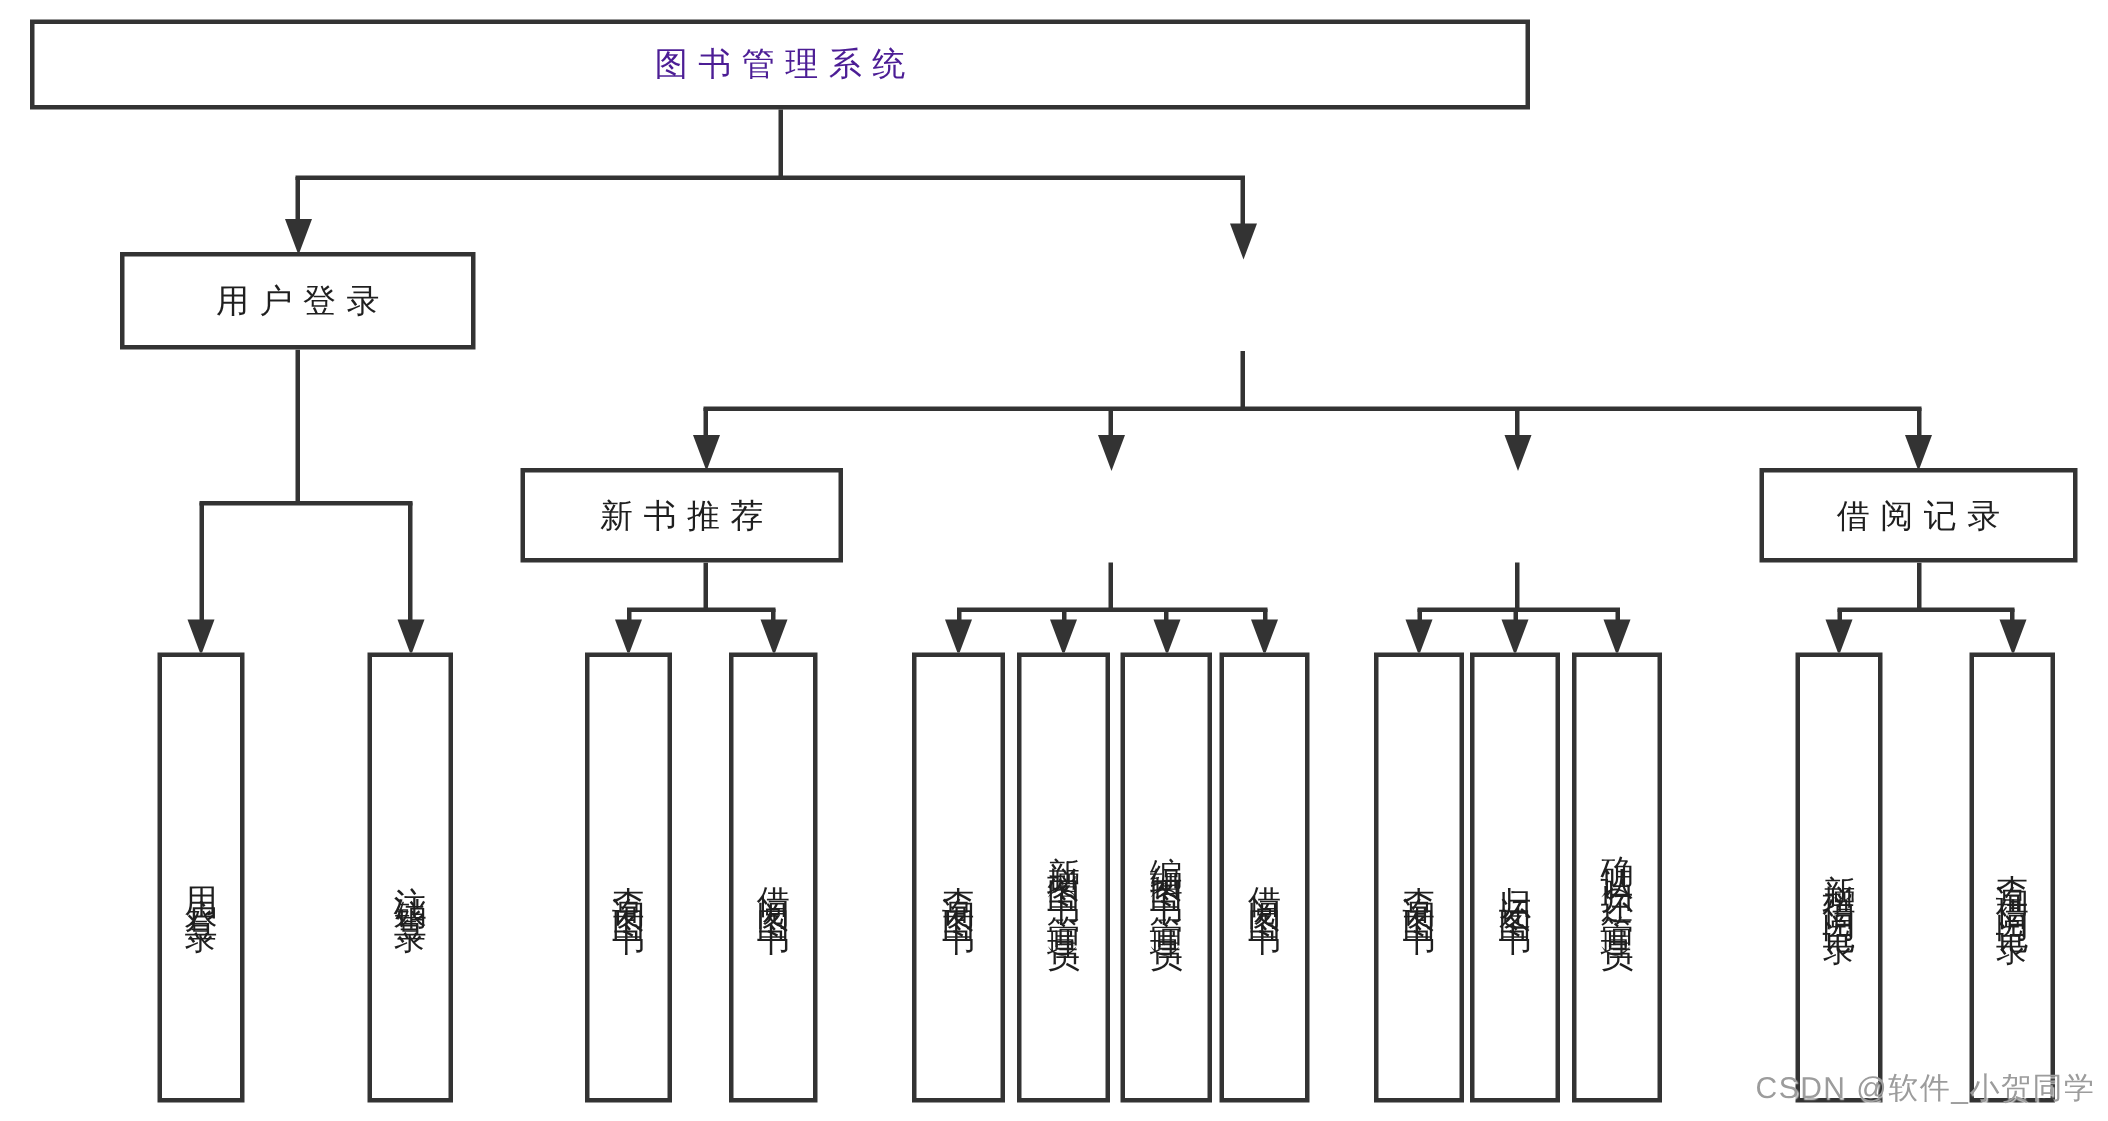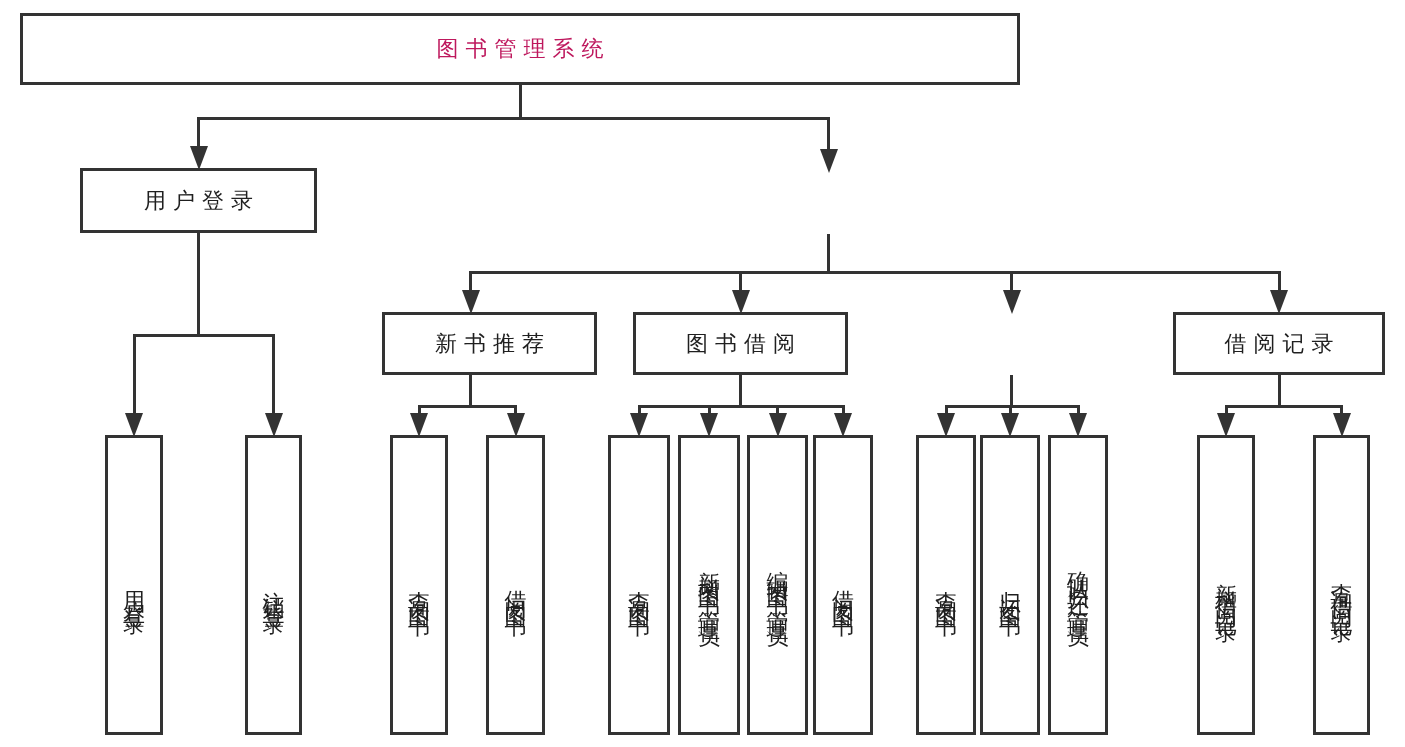--- a/index.html
+++ b/index.html
@@ -56,20 +56,21 @@
     color: #9c9c9c;
     letter-spacing: 1px;
     z-index: 10;
     text-shadow: 1px 1px 1px rgba(255,255,255,0.8);
   }
 </style>
 </head>
 <body>
 
 <div class="canvas" id="canvas">
+  <div class="watermark">CSDN @软件_小贺同学</div>
 <div class="edge-line" style="left: 518.5px; top: 68px; width: 3px; height: 50px;"></div>
     <div class="edge-line" style="left: 197px; top: 116.5px; width: 633px; height: 3px;"></div>
     <div class="edge-line" style="left: 197px; top: 118px; width: 3px; height: 32px;"></div>
     <div class="arrowhead" style="left: 189.5px; top: 146px;"></div>
     <div class="edge-line" style="left: 827px; top: 118px; width: 3px; height: 35px;"></div>
     <div class="arrowhead" style="left: 819.5px; top: 149px;"></div>
     <div class="edge-line" style="left: 197px; top: 233px; width: 3px; height: 102px;"></div>
     <div class="edge-line" style="left: 132.5px; top: 333.5px; width: 142.5px; height: 3px;"></div>
     <div class="edge-line" style="left: 132.5px; top: 335px; width: 3px; height: 82px;"></div>
     <div class="arrowhead" style="left: 125px; top: 413px;"></div>
@@ -108,24 +109,23 @@
     <div class="edge-line" style="left: 1008.5px; top: 406px; width: 3px; height: 11px;"></div>
     <div class="arrowhead" style="left: 1001px; top: 413px;"></div>
     <div class="edge-line" style="left: 1076.5px; top: 406px; width: 3px; height: 11px;"></div>
     <div class="arrowhead" style="left: 1069px; top: 413px;"></div>
     <div class="edge-line" style="left: 1277.5px; top: 375px; width: 3px; height: 31px;"></div>
     <div class="edge-line" style="left: 1224.5px; top: 404.5px; width: 118.5px; height: 3px;"></div>
     <div class="edge-line" style="left: 1224.5px; top: 406px; width: 3px; height: 11px;"></div>
     <div class="arrowhead" style="left: 1217px; top: 413px;"></div>
     <div class="edge-line" style="left: 1340px; top: 406px; width: 3px; height: 11px;"></div>
     <div class="arrowhead" style="left: 1332.5px; top: 413px;"></div>
-    <div class="node horizontal" style="left: 20px; top: 13px; width: 1000px; height: 72px; border-color: rgb(51, 51, 51); color: #be185d;">图书管理系统</div>
+    <div class="node horizontal" style="left: 20px; top: 13px; width: 1000px; height: 60px; border-color: rgb(51, 51, 51); color: #4c1d95;">图书管理系统</div>
     <div class="node horizontal" style="left: 80px; top: 168px; width: 237px; height: 65px; border-color: rgb(51, 51, 51); color: rgb(31, 31, 31);">用户登录</div>
-    <div class="node horizontal" style="left: 382px; top: 312px; width: 215px; height: 63px; border-color: rgb(51, 51, 51); color: rgb(31, 31, 31);">新书推荐</div>
-    <div class="node horizontal" style="left: 633px; top: 312px; width: 215px; height: 63px; border-color: rgb(51, 51, 51); color: rgb(31, 31, 31);">图书借阅</div>
+    <div class="node horizontal" style="left: 347px; top: 312px; width: 215px; height: 63px; border-color: rgb(51, 51, 51); color: rgb(31, 31, 31);">新书推荐</div>
     <div class="node horizontal" style="left: 1173px; top: 312px; width: 212px; height: 63px; border-color: rgb(51, 51, 51); color: rgb(31, 31, 31);">借阅记录</div>
     <div class="node vertical" style="left: 105px; top: 435px; width: 58px; height: 300px; border-color: rgb(51, 51, 51); color: rgb(31, 31, 31); letter-spacing: 8px; padding-top: 8px;">用户登录</div>
     <div class="node vertical" style="left: 245px; top: 435px; width: 57px; height: 300px; border-color: rgb(51, 51, 51); color: rgb(31, 31, 31); letter-spacing: 8px; padding-top: 8px;">注销登录</div>
     <div class="node vertical" style="left: 390px; top: 435px; width: 58px; height: 300px; border-color: rgb(51, 51, 51); color: rgb(31, 31, 31); letter-spacing: 8px; padding-top: 8px;">查询图书</div>
     <div class="node vertical" style="left: 486px; top: 435px; width: 59px; height: 300px; border-color: rgb(51, 51, 51); color: rgb(31, 31, 31); letter-spacing: 8px; padding-top: 8px;">借阅图书</div>
     <div class="node vertical" style="left: 608px; top: 435px; width: 62px; height: 300px; border-color: rgb(51, 51, 51); color: rgb(31, 31, 31); letter-spacing: 8px; padding-top: 8px;">查询图书</div>
     <div class="node vertical" style="left: 678px; top: 435px; width: 62px; height: 300px; border-color: rgb(51, 51, 51); color: rgb(31, 31, 31); letter-spacing: 8px; padding-top: 8px;">新增图书（管理员）</div>
     <div class="node vertical" style="left: 747px; top: 435px; width: 61px; height: 300px; border-color: rgb(51, 51, 51); color: rgb(31, 31, 31); letter-spacing: 8px; padding-top: 8px;">编辑图书（管理员）</div>
     <div class="node vertical" style="left: 813px; top: 435px; width: 60px; height: 300px; border-color: rgb(51, 51, 51); color: rgb(31, 31, 31); letter-spacing: 8px; padding-top: 8px;">借阅图书</div>
     <div class="node vertical" style="left: 916px; top: 435px; width: 60px; height: 300px; border-color: rgb(51, 51, 51); color: rgb(31, 31, 31); letter-spacing: 8px; padding-top: 8px;">查询图书</div>

